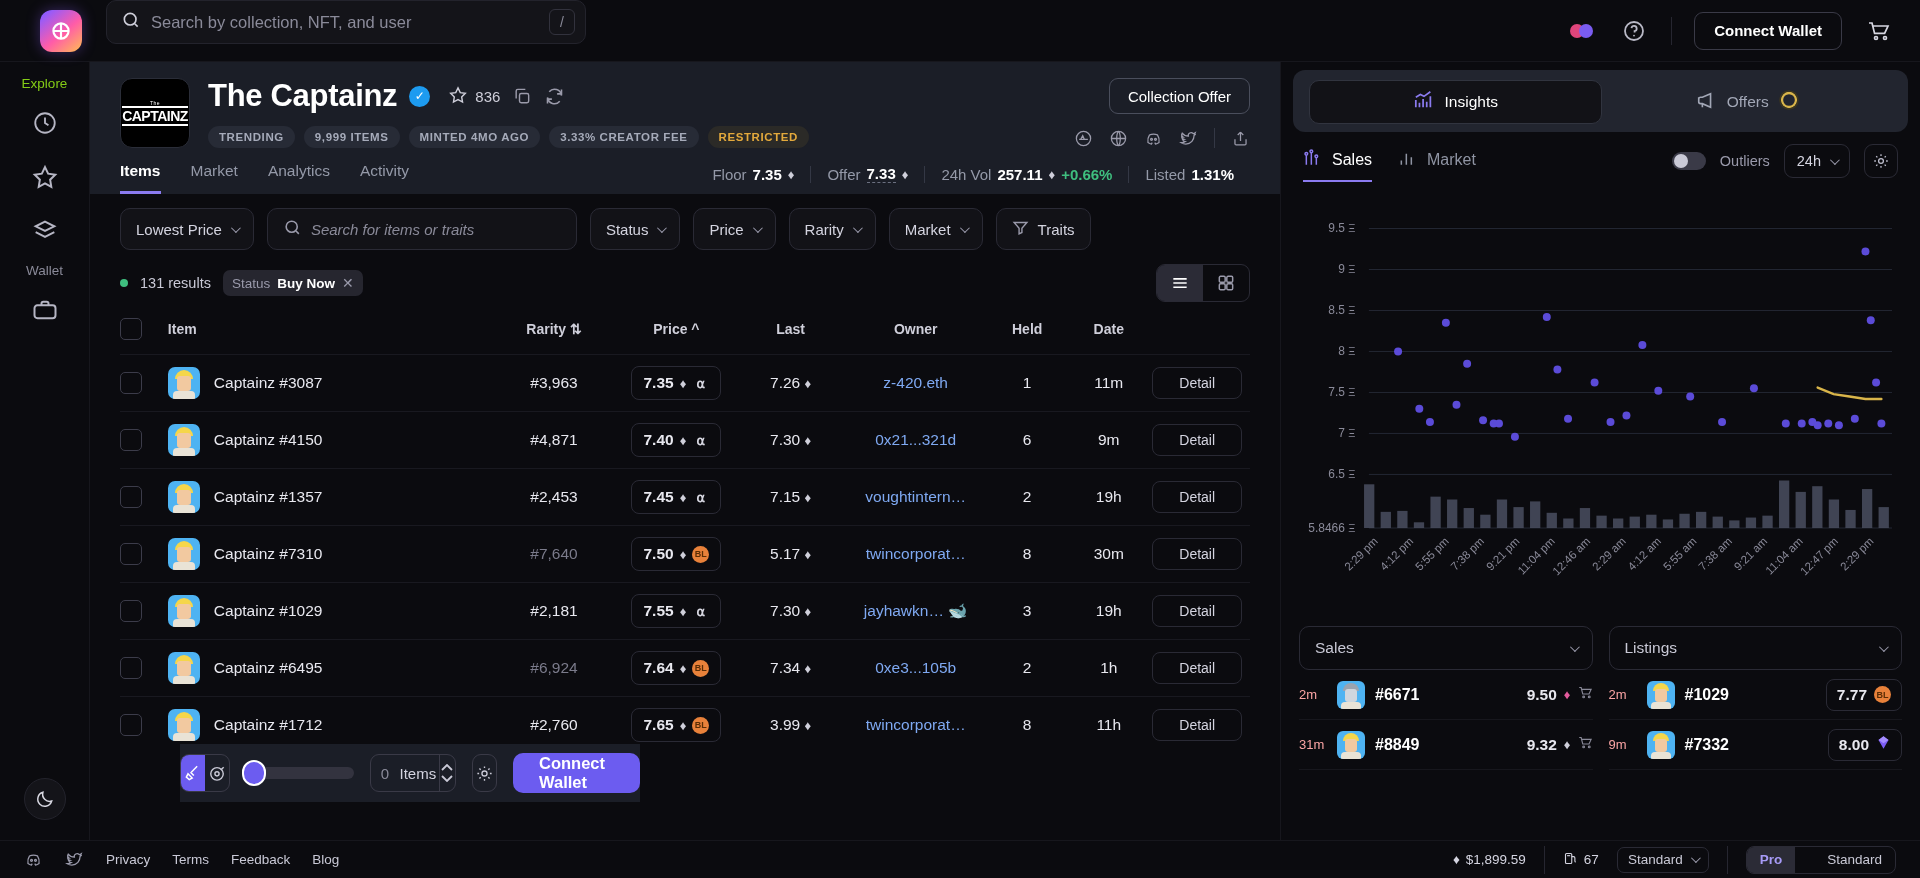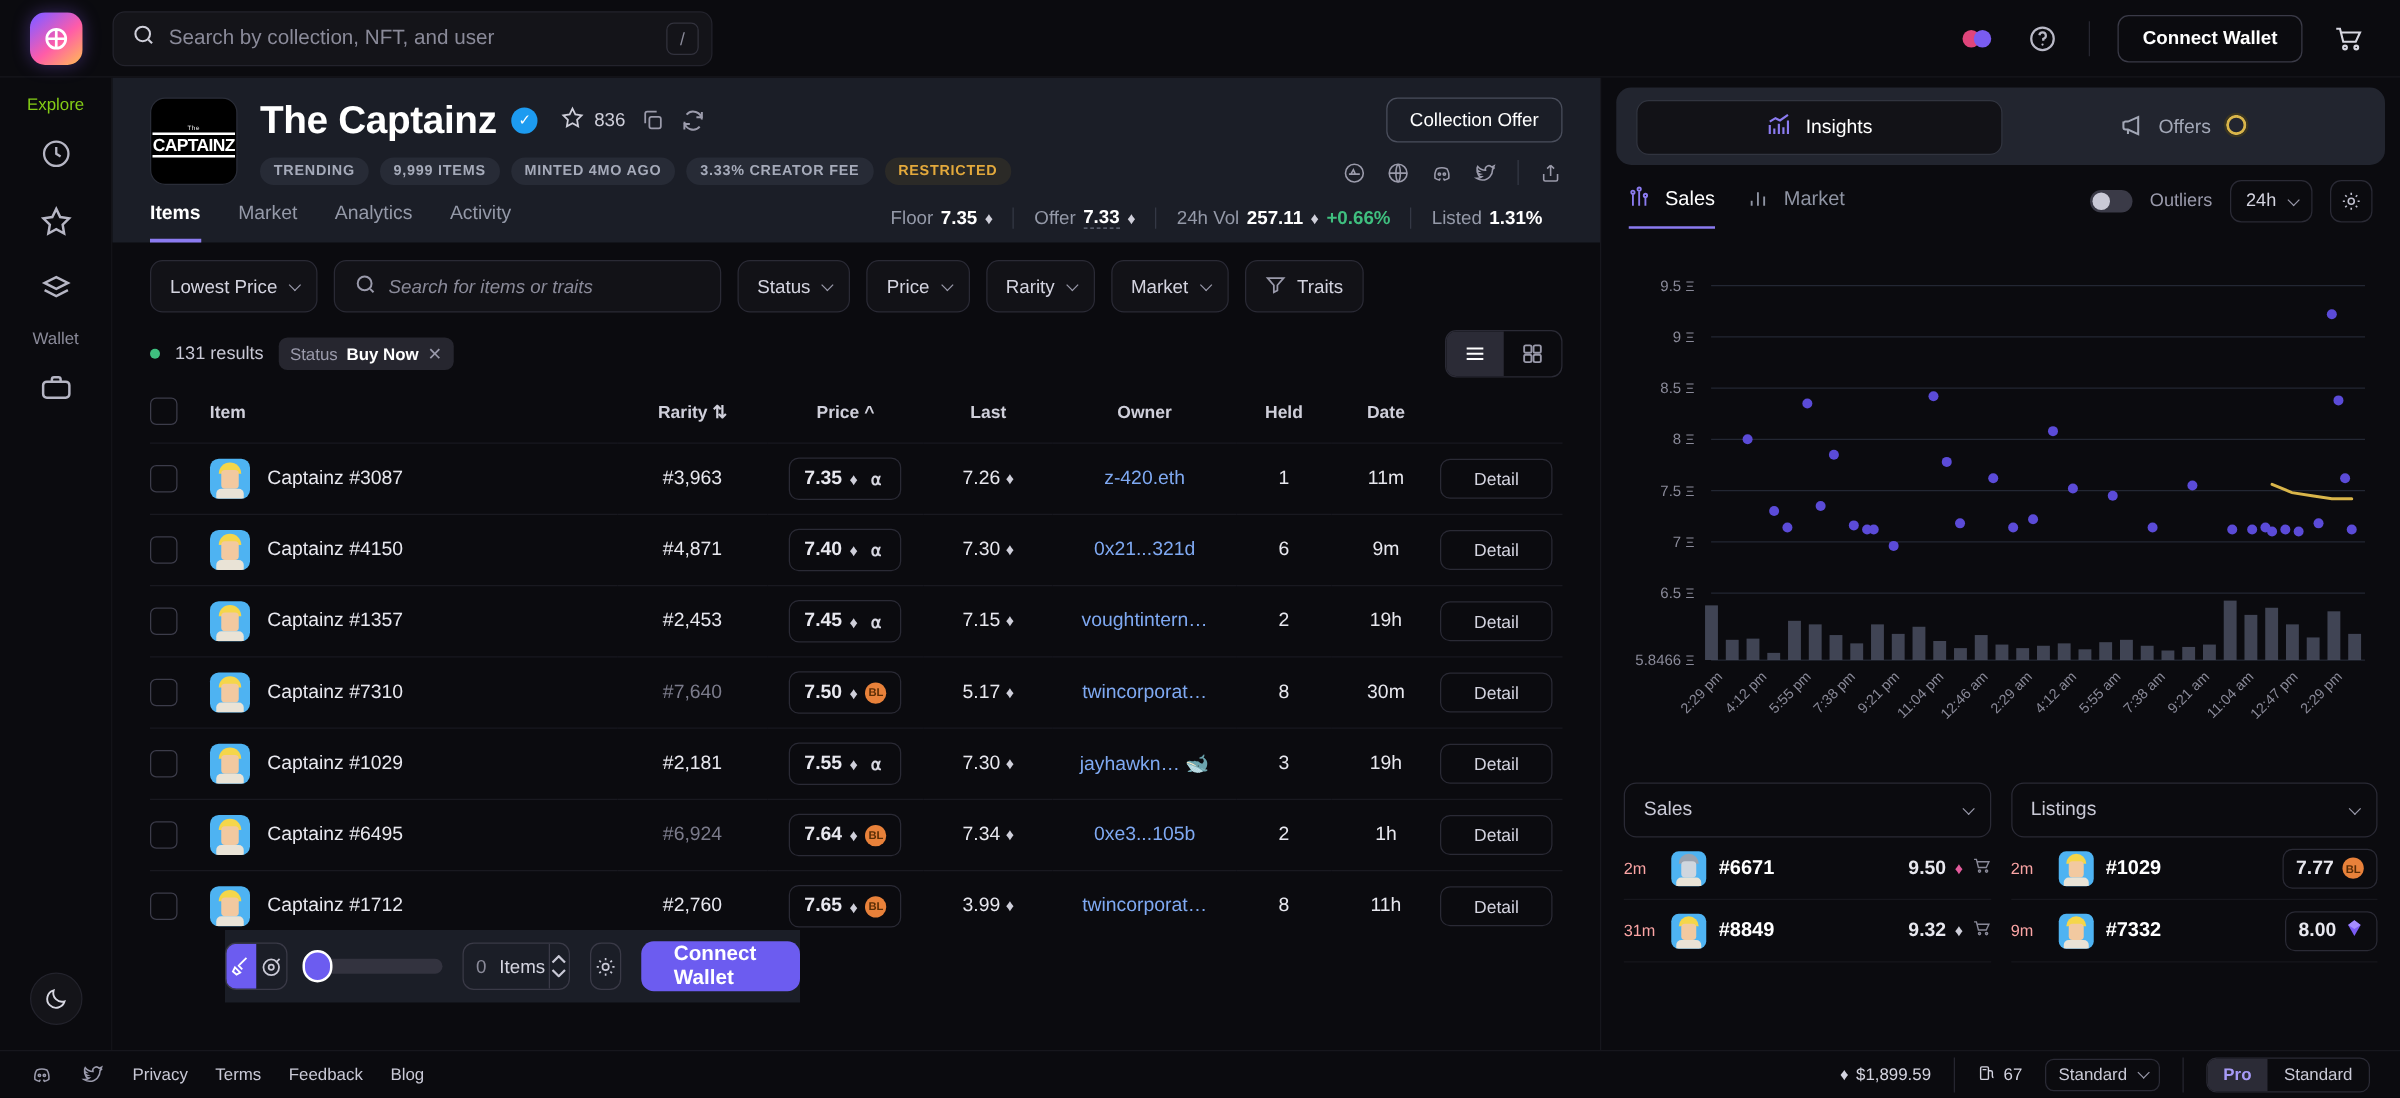--- a/index.html
+++ b/index.html
@@ -9,22 +9,22 @@
     font-family: "Liberation Sans", sans-serif;
     color: #e8e8ef;
     overflow: hidden;
   }
   #app { position: relative; width: 1920px; height: 878px; display: flex; flex-direction: column; }
 
   
   .topbar {
     height: 62px; flex: 0 0 62px;
     background: #0b0b0f;
-    display: flex; align-items: center;
-    padding: 0 26px 0 0;
+    display: flex; 
+    padding: 0 26px 0 16px;
     border-bottom: 1px solid #17171d;
     position: relative; z-index: 40;
   }
   .logo-wrap { width: 90px; display: flex; align-items: center; justify-content: center; }
   .logo {
     width: 42px; height: 42px; border-radius: 12px;
     background: linear-gradient(140deg,#8f5bff 10%,#ff5ca8 55%,#ffb35c 95%);
     display: flex; align-items: center; justify-content: center;
     box-shadow: 0 0 14px rgba(143,91,255,.35);
   }
@@ -235,21 +235,21 @@
   
   .footer {
     height: 38px; flex: 0 0 38px; background: #0b0b0f; border-top: 1px solid #17171d;
     display: flex; align-items: center; padding: 0 24px; gap: 22px; position: relative; z-index: 35;
   }
   .f-ico { color: #9a9aab; cursor: pointer; display: flex; align-items: center; }
   .f-link { font-size: 13.5px; color: #c9c9d6; cursor: pointer; }
   .f-right { margin-left: auto; display: flex; align-items: center; gap: 18px; }
   .f-val { font-size: 13.5px; color: #d4d4e0; display: flex; align-items: center; gap: 6px; }
   .f-sel { height: 26px; border: 1px solid #2a2a35; border-radius: 7px; padding: 0 10px; display: flex; align-items: center; gap: 8px; font-size: 13.5px; color: #c9c9d6; cursor: pointer; }
-  .f-seg { display: flex; border: 1px solid #2a2a35; border-radius: 8px; overflow: hidden; height: 28px; }
+  .f-seg { display: flex; border: 1px solid #2a2a35; border-radius: 8px; overflow: hidden; height: 28px; gap: 19px; }
   .f-seg .s { padding: 0 13px; display: flex; align-items: center; font-size: 13.5px; color: #c9c9d6; cursor: pointer; }
   .f-seg .s.on { background: #2b2b36; color: #a79bf7; font-weight: 700; }
 </style>
 </head>
 <body>
 
 <div id="app">
 
   <div class="topbar">
     <div class="logo-wrap">

